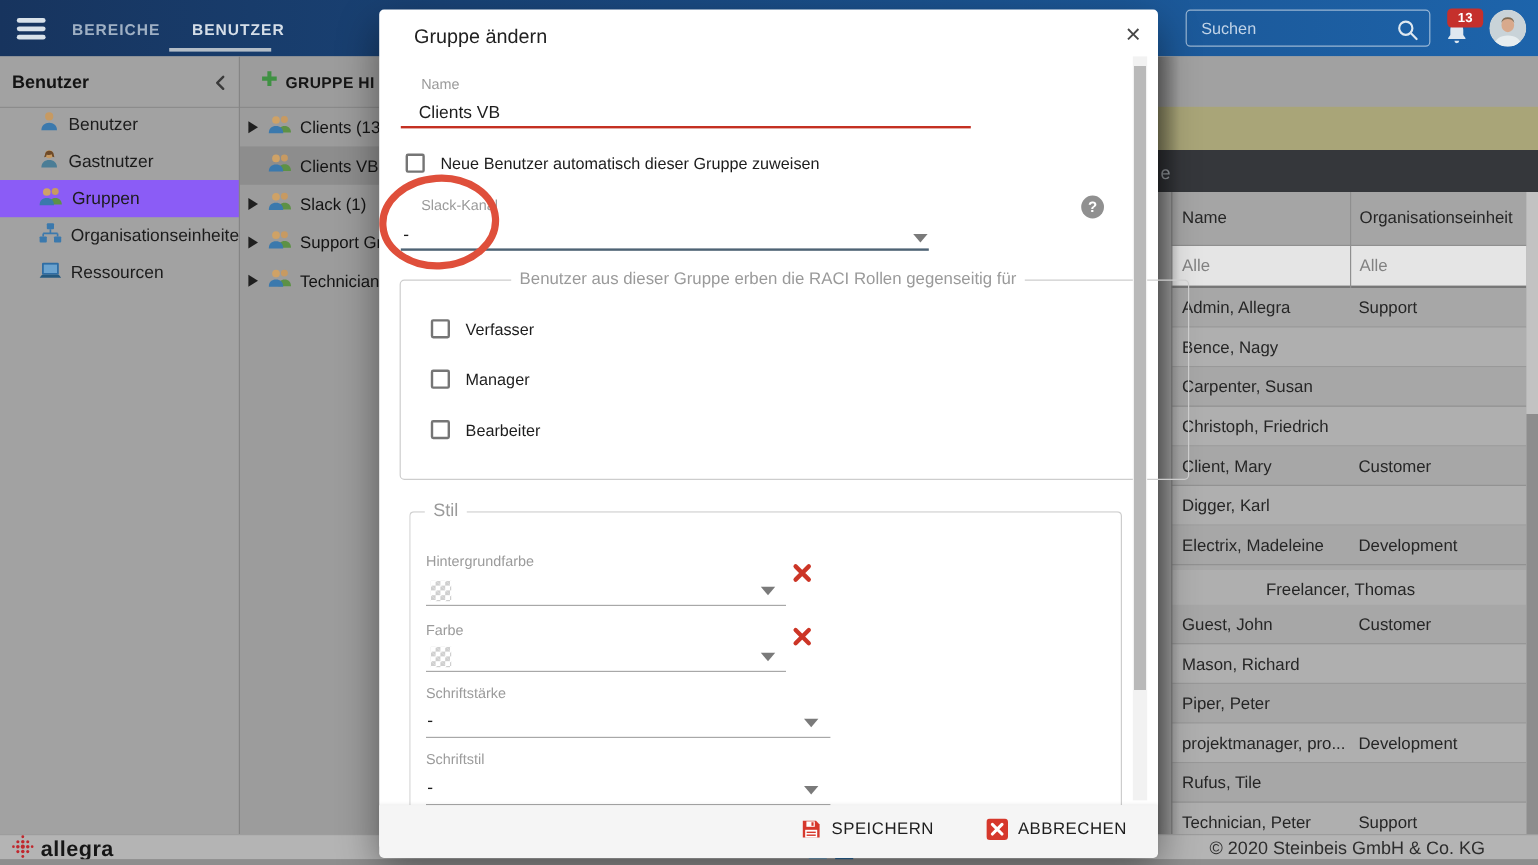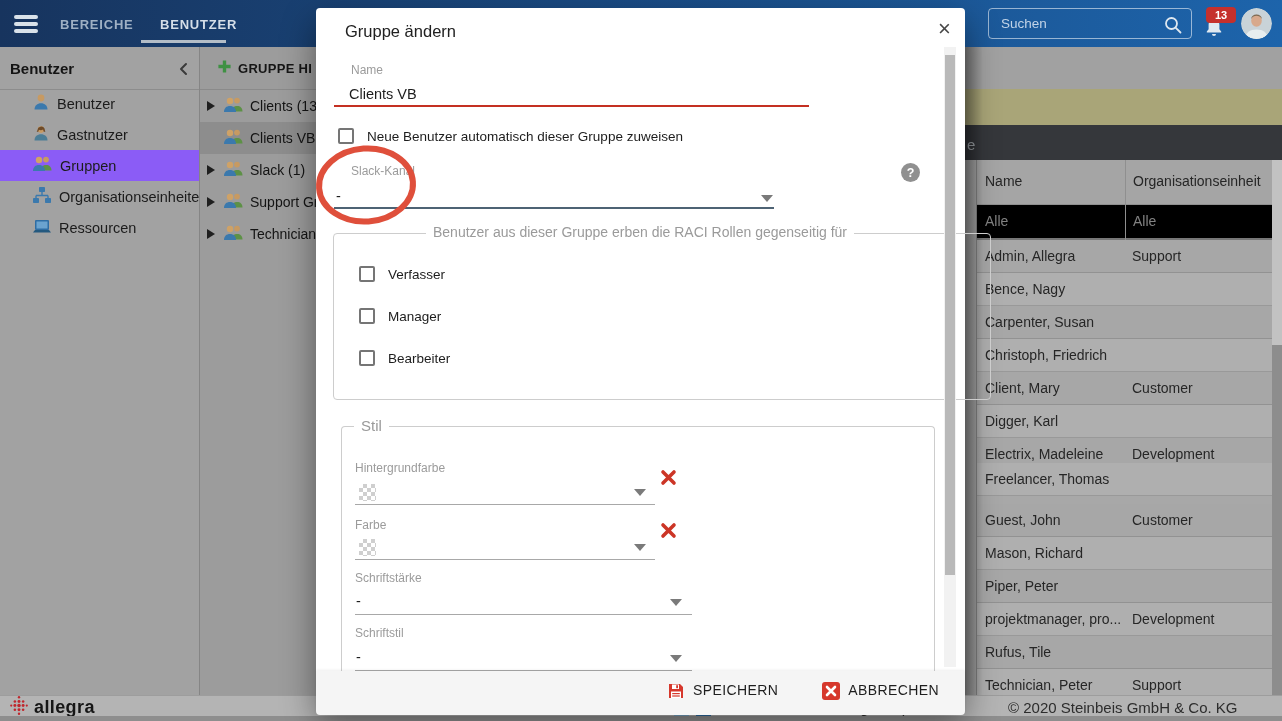--- a/index.html
+++ b/index.html
@@ -42,21 +42,21 @@
   .tree-row .ic { margin-left:8px; }
   .tree-row .lbl { font-size:14px; color:#141414; margin-left:6px; white-space:nowrap; }
   .vdivider { left:199px; top:47px; width:1px; height:648px; background:#858585; z-index:1; }
 
   
   #rightpane { left:965px; top:47px; width:317px; height:648px; background:#a8a8a8; overflow:hidden; z-index:1; }
   .strip-gray { left:0; top:0; width:317px; height:42px; background:#a1a1a1; }
   .strip-yellow { left:0; top:42px; width:317px; height:36px; background:#a9a578; }
   .strip-dark { left:0; top:78px; width:317px; height:35px; background:#35373b; color:#a6abb0; font-size:15px; }
   .tbl-head { left:11px; top:113px; width:296px; height:45px; background:#a5a5a5; border-bottom:1px solid #8f8f8f; }
-  .tbl-filter { left:11px; top:158px; width:296px; height:35px; background:#000000; border-bottom:2px solid #777; }
+  .tbl-filter { left:11px; top:158px; width:296px; height:35px; background:#e5e5e5; border-bottom:2px solid #777; }
   .th { font-size:14px; font-weight:500; color:#262626; }
   .flt { font-size:14px; color:#828282; }
   .colsep { left:160px; top:113px; width:1px; height:80px; background:#8f8f8f; }
   .tbl-left-border { left:11px; top:113px; width:1px; height:535px; background:#858585; }
   .trow { left:11px; width:296px; height:33px; border-bottom:1px solid rgba(0,0,0,.12); display:flex; align-items:center; }
   .trow.odd { background:#a7a7a7; } .trow.even { background:#afafaf; }
   .trow .c1 { font-size:14px; color:#262626; width:148px; padding-left:9px; white-space:nowrap; overflow:hidden; }
   .trow .c2 { font-size:14px; color:#262626; padding-left:8px; white-space:nowrap; }
   .pane-shadow { left:0; top:0; width:18px; height:648px; background:linear-gradient(90deg,rgba(0,0,0,.30),rgba(0,0,0,0)); pointer-events:none; }
   .tscroll { left:307px; top:113px; width:10px; height:535px; background:#c2c2c2; }
@@ -299,21 +299,21 @@
         <span class="c2">Customer</span>
       </div>
     <div class="abs trow even" style="top:358px;">
         <span class="c1">Digger, Karl</span>
         <span class="c2"></span>
       </div>
     <div class="abs trow odd" style="top:391px;">
         <span class="c1">Electrix, Madeleine</span>
         <span class="c2">Development</span>
       </div>
-    <div class="abs trow even" style="top:416px;">
+    <div class="abs trow even" style="top:428px;justify-content:center;">
         <span class="c1">Freelancer, Thomas</span>
         <span class="c2"></span>
       </div>
     <div class="abs trow odd" style="top:457px;">
         <span class="c1">Guest, John</span>
         <span class="c2">Customer</span>
       </div>
     <div class="abs trow even" style="top:490px;">
         <span class="c1">Mason, Richard</span>
         <span class="c2"></span>

